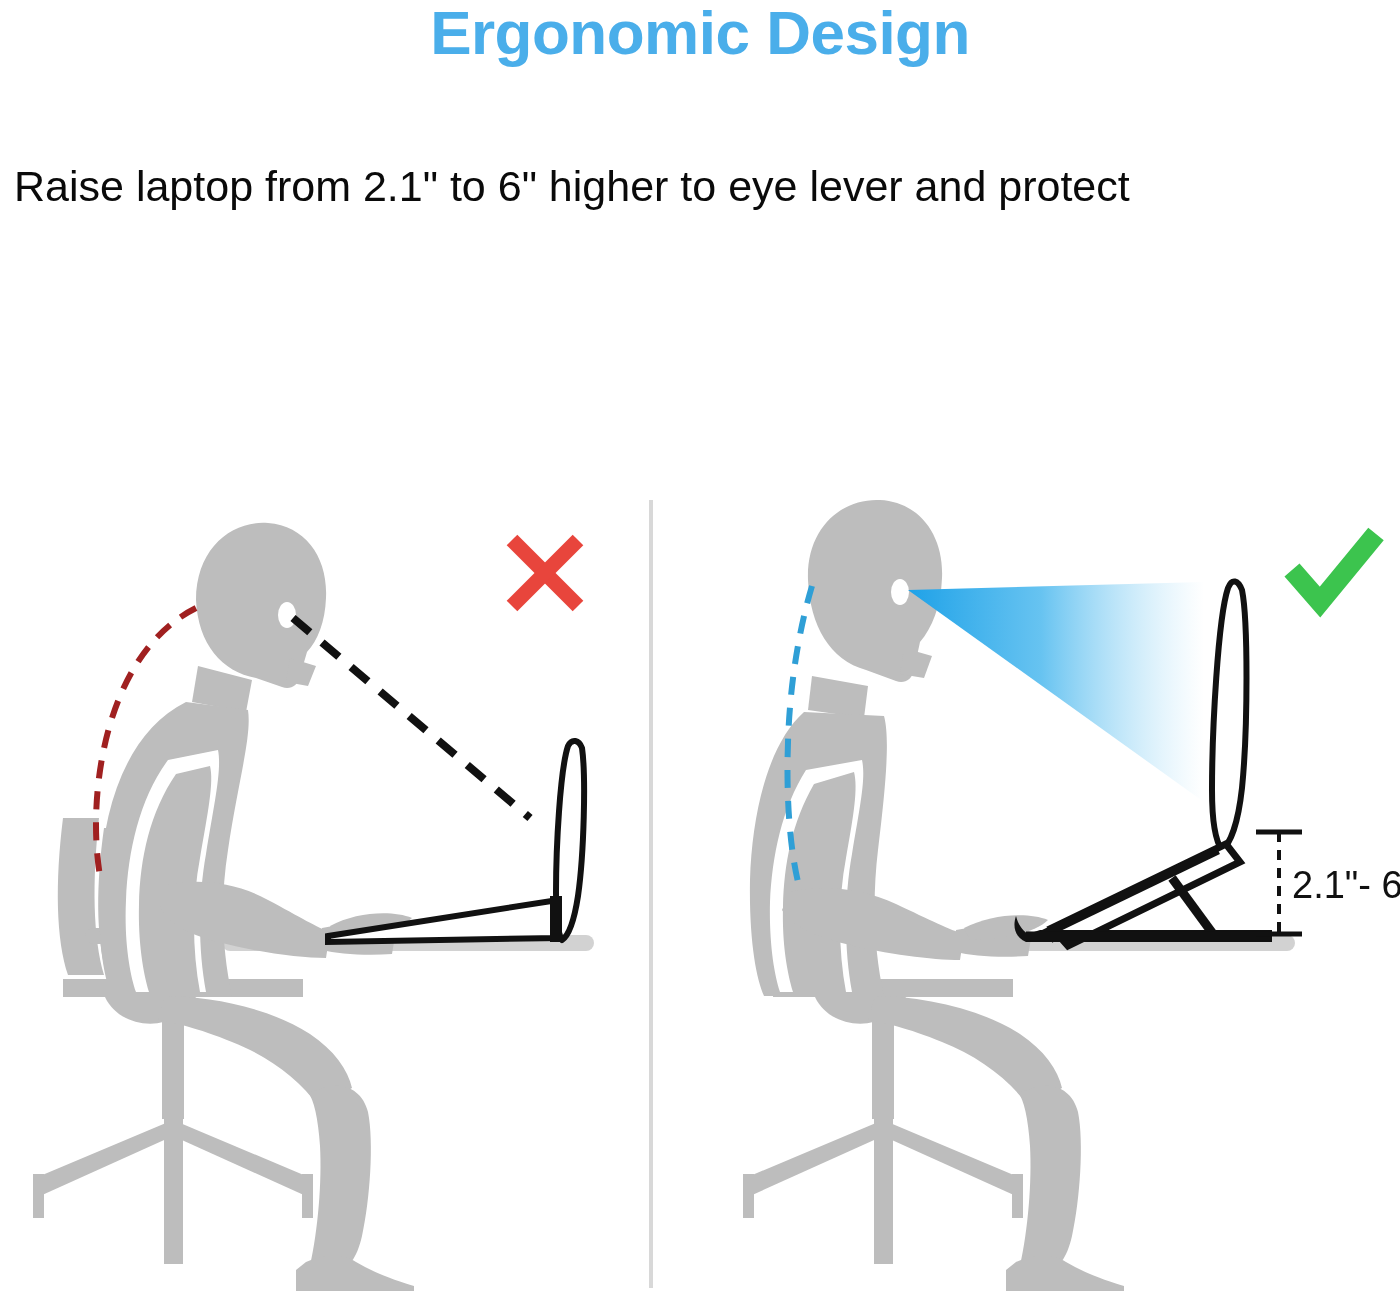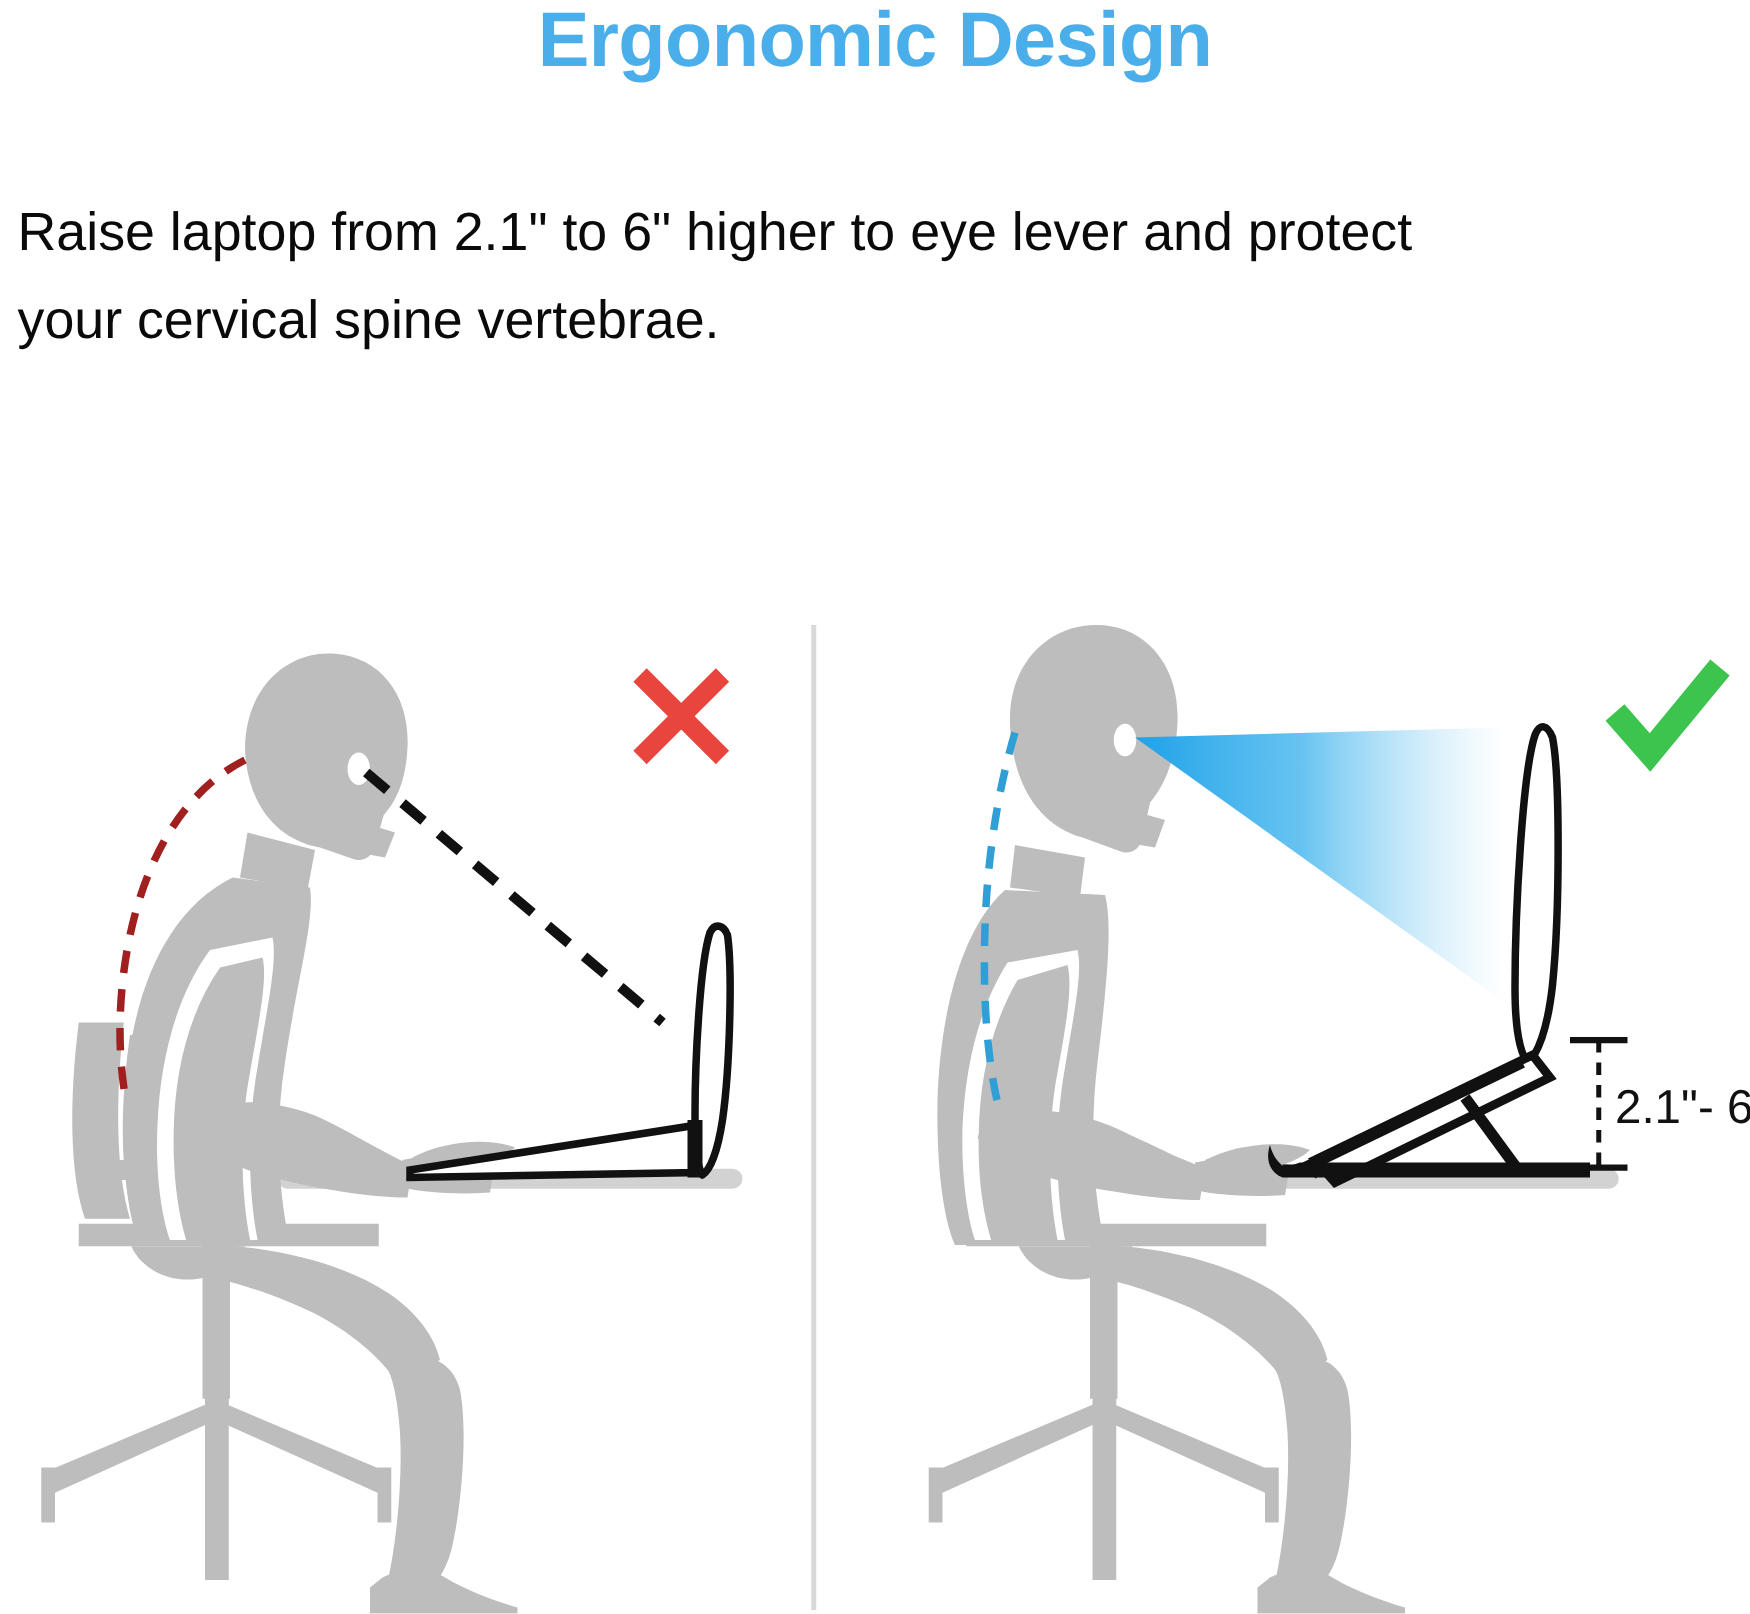--- a/index.html
+++ b/index.html
@@ -60,21 +60,20 @@
 </style>
 </head>
 <body>
 
 <div id="page">
 
   <div class="title">Ergonomic Design</div>
 
   <div class="body-text">
     <div>Raise laptop from 2.1" to 6" higher to eye lever and protect</div>
-    <div>your cervical spine vertebrae.</div>
   </div>
 
   <div class="figure-area">
     <svg class="scene" viewBox="0 0 1400 861" xmlns="http://www.w3.org/2000/svg">
       <defs>
         <linearGradient id="coneGrad" x1="0" y1="0" x2="1" y2="0">
           <stop offset="0%" stop-color="#1FA2E8" stop-opacity="1"></stop>
           <stop offset="45%" stop-color="#5FC0F0" stop-opacity="0.95"></stop>
           <stop offset="100%" stop-color="#FFFFFF" stop-opacity="0.55"></stop>
         </linearGradient>

